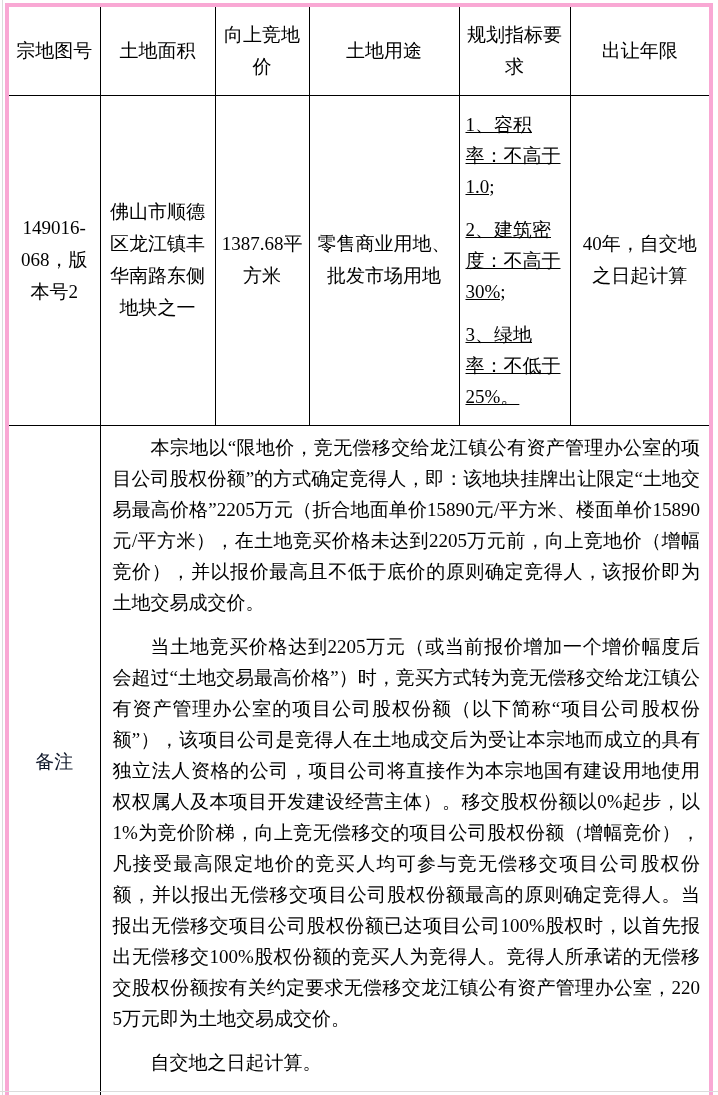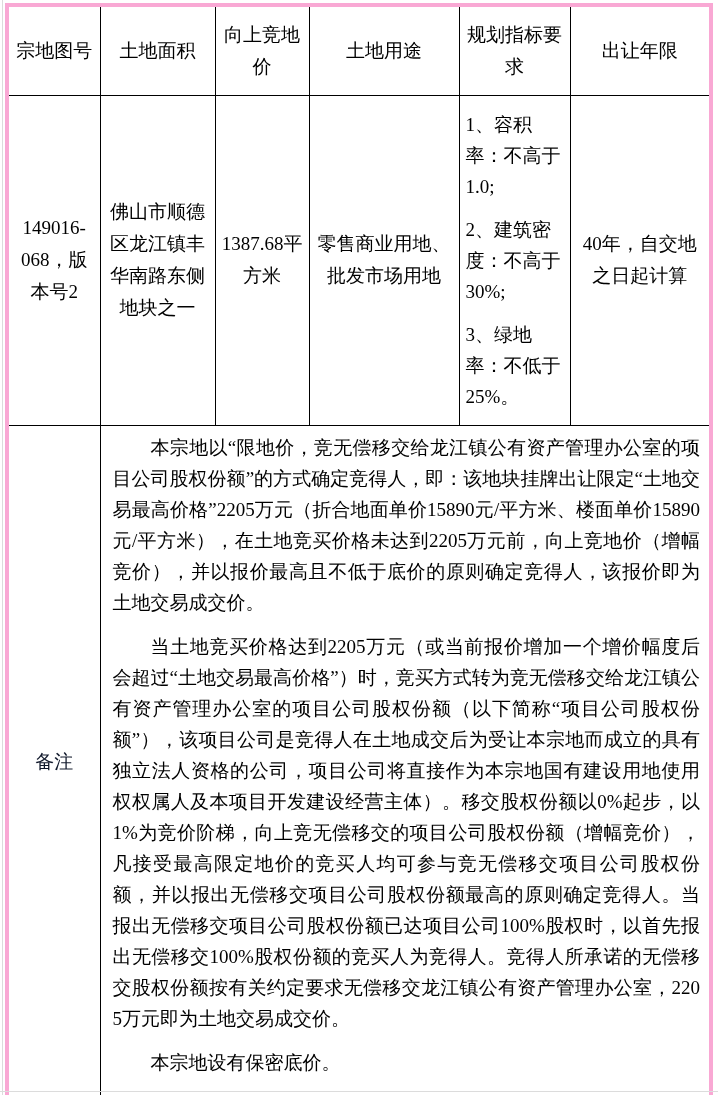--- a/index.html
+++ b/index.html
@@ -50,20 +50,21 @@
   tr.data-row     { height: 330px; }
   tr.remarks-row  { height: 659px; }
   td.cell-parcel-no { padding: 16px 9px; }
   td.cell-planning {
     text-align: left;
     line-height: 31px;
   }
   td.cell-planning p {
     margin: 12px 0;
     text-indent: 0;
+    text-decoration: underline;
   }
   td.remark-label-cell {
     color: #0f172a;
     padding: 0 9px;
   }
   td.remarks-cell {
     text-align: left;
     text-align: justify;
     padding: 6px 9px 20px 12px;
     line-height: 31px;
@@ -112,19 +113,19 @@
           <p>2、建筑密度：不高于30%;</p>
           <p>3、绿地率：不低于25%。</p>
         </td>
         <td>40年，自交地之日起计算</td>
       </tr>
       <tr class="remarks-row">
         <td class="remark-label-cell">备注</td>
         <td class="remarks-cell" colspan="5">
           <p>本宗地以“限地价，竞无偿移交给龙江镇公有资产管理办公室的项目公司股权份额”的方式确定竞得人，即：该地块挂牌出让限定“土地交易最高价格”2205万元（折合地面单价15890元/平方米、楼面单价15890元/平方米），在土地竞买价格未达到2205万元前，向上竞地价（增幅竞价），并以报价最高且不低于底价的原则确定竞得人，该报价即为土地交易成交价。</p>
           <p>当土地竞买价格达到2205万元（或当前报价增加一个增价幅度后会超过“土地交易最高价格”）时，竞买方式转为竞无偿移交给龙江镇公有资产管理办公室的项目公司股权份额（以下简称“项目公司股权份额”），该项目公司是竞得人在土地成交后为受让本宗地而成立的具有独立法人资格的公司，项目公司将直接作为本宗地国有建设用地使用权权属人及本项目开发建设经营主体）。移交股权份额以0%起步，以1%为竞价阶梯，向上竞无偿移交的项目公司股权份额（增幅竞价），凡接受最高限定地价的竞买人均可参与竞无偿移交项目公司股权份额，并以报出无偿移交项目公司股权份额最高的原则确定竞得人。当报出无偿移交项目公司股权份额已达项目公司100%股权时，以首先报出无偿移交100%股权份额的竞买人为竞得人。竞得人所承诺的无偿移交股权份额按有关约定要求无偿移交龙江镇公有资产管理办公室，2205万元即为土地交易成交价。</p>
-          <p>本宗地设有保密底价。</p>
+          <p>自交地之日起计算。</p>
         </td>
       </tr>
     </tbody>
   </table>
 
 </div>
 
 </body></html>

